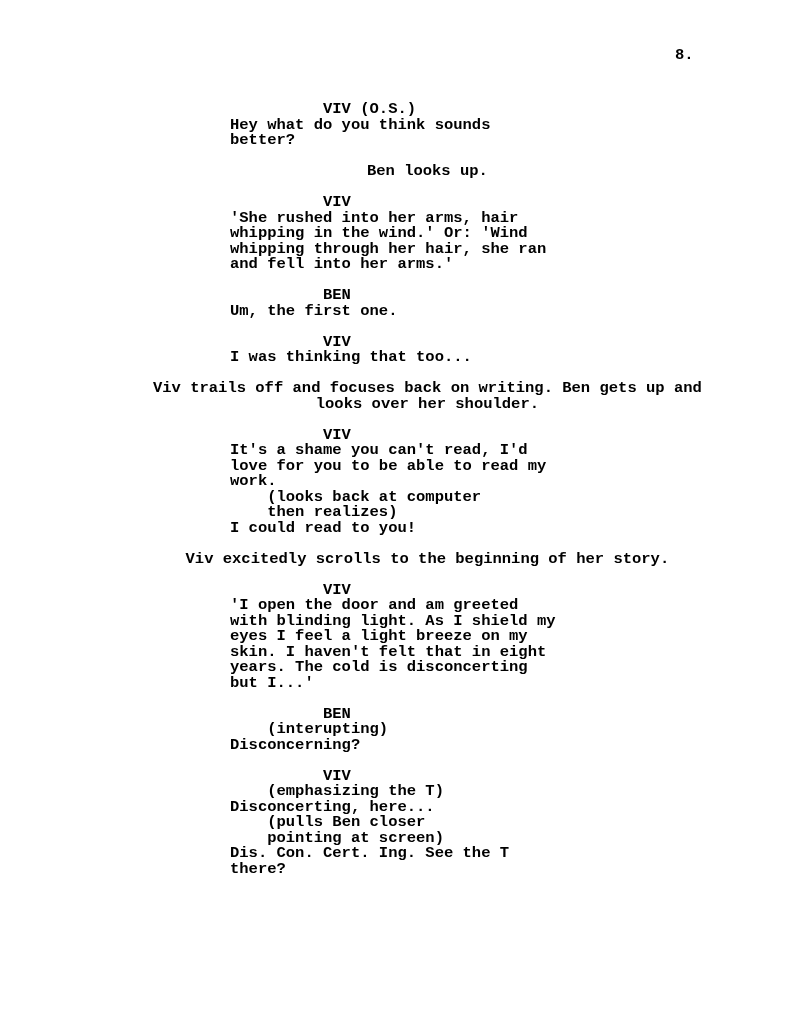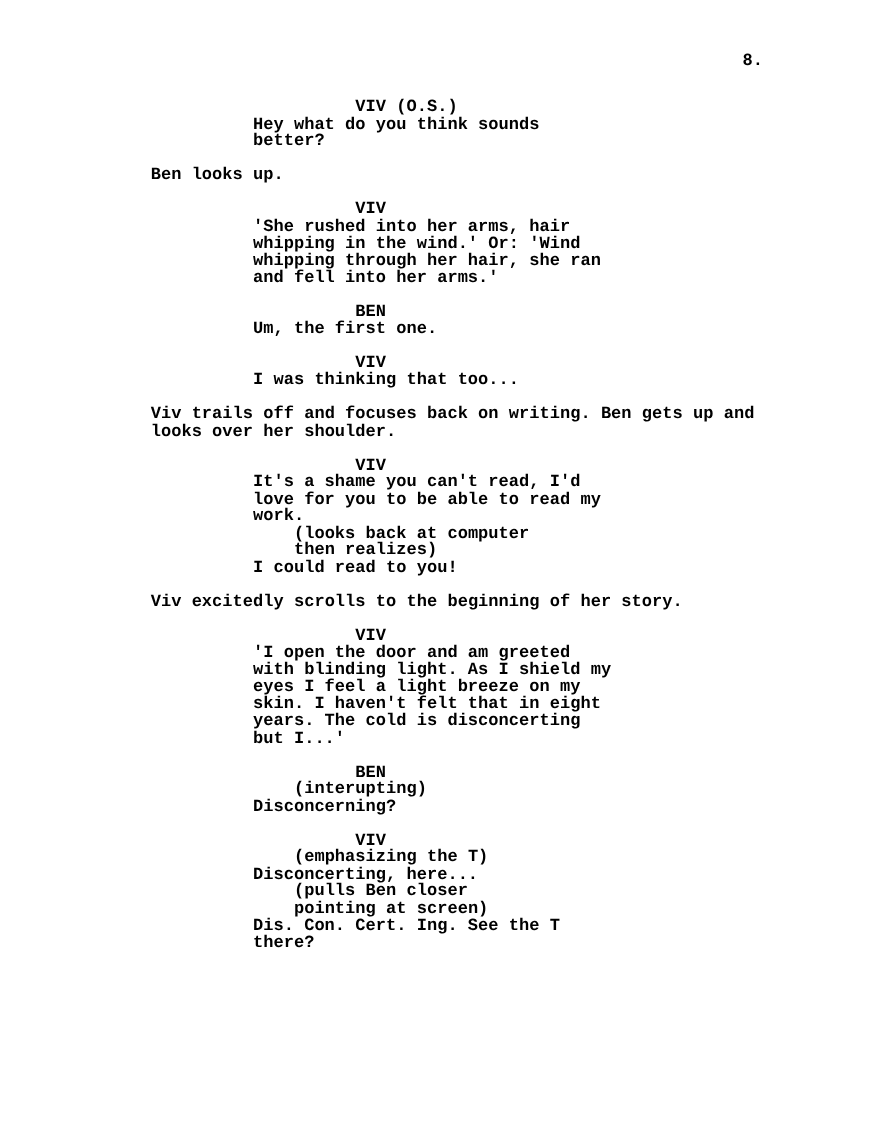--- a/index.html
+++ b/index.html
@@ -20,30 +20,30 @@
     overflow: hidden;
   }
   .page-number {
     position: absolute;
     top: 48px;
     left: 675px;
     white-space: pre;
   }
   .script-body {
     position: absolute;
-    top: 90px;
+    top: 102px;
     left: 137px;
     white-space: pre;
   }
   .line {
     white-space: pre;
     height: 15.5px;
     min-height: 15.5px;
   }
-  .line.action        { margin-left: 0; }
+  .line.action        { margin-left: 16px; text-align: center; }
   .line.dialogue      { margin-left: 10ch; }
   .line.parenthetical { margin-left: 14ch; }
   .line.character     { margin-left: 20ch; }
   .line.blank         { margin-left: 0; }
 </style>
 </head>
 <body>
 
 <div class="page" style="--paper: #ffffff; --ink: #000000;">
   <div class="page-number">8.</div>

